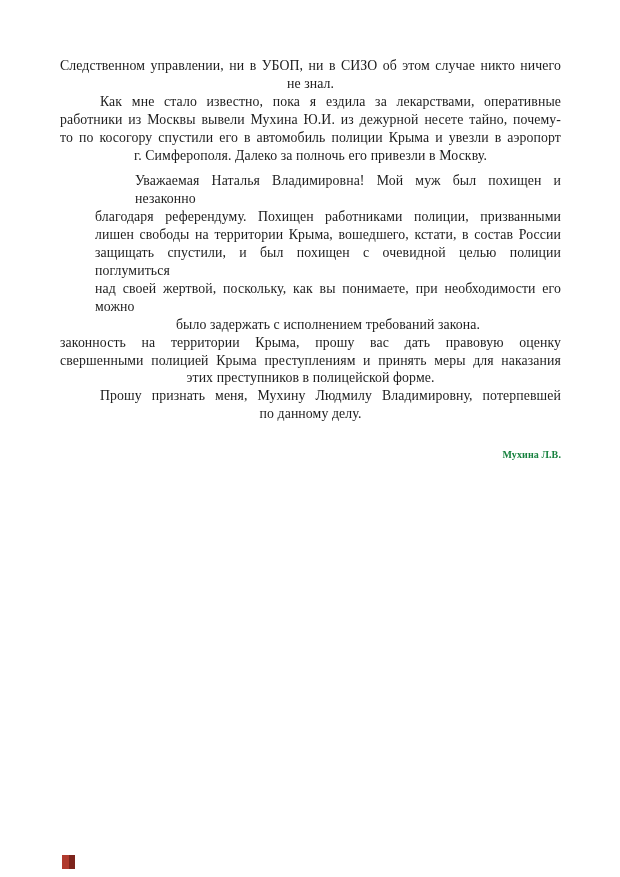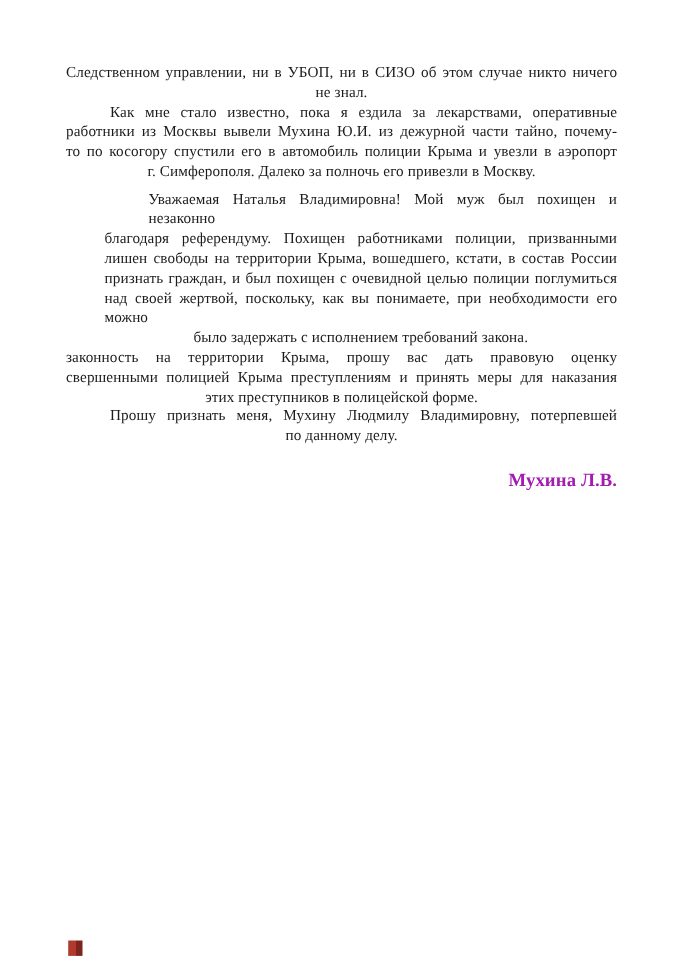--- a/index.html
+++ b/index.html
@@ -39,22 +39,22 @@
   
   .line.fill {
     text-align: justify;
     text-align-last: justify;
   }
   .line.indent { padding-left: 40px; }
   .signature {
     margin-top: 23px;
     text-align: right;
     font-weight: bold;
-    color: #a21caf;
-    font-size: 17px;
+    color: #15803d;
+    font-size: 10px;
     line-height: 17.9px;
   }
   .red-artifact {
     position: absolute;
     left: 62px;
     top: 855px;
     width: 13px;
     height: 14px;
   }
 </style>
@@ -64,29 +64,29 @@
 <div class="page">
 
   <div class="letter-body" style="color: rgb(28, 28, 28);">
 
   <div class="para">
         <div class="line fill">Следственном управлении, ни в УБОП, ни в СИЗО об этом случае никто ничего</div>
         <div class="line">не знал.</div>
       </div>
       <div class="para">
         <div class="line fill indent">Как мне стало известно, пока я ездила за лекарствами, оперативные</div>
-        <div class="line fill">работники из Москвы вывели Мухина Ю.И. из дежурной части тайно, почему-</div>
+        <div class="line fill">работники из Москвы вывели Мухина Ю.И. из дежурной несете тайно, почему-</div>
         <div class="line fill">то по косогору спустили его в автомобиль полиции Крыма и увезли в аэропорт</div>
         <div class="line">г. Симферополя. Далеко за полночь его привезли в Москву.</div>
       </div>
       <div class="para" style="margin-top: 8px; margin-left: 35px;">
         <div class="line fill indent">Уважаемая Наталья Владимировна! Мой муж был похищен и незаконно</div>
         <div class="line fill">благодаря референдуму. Похищен работниками полиции, призванными</div>
         <div class="line fill">лишен свободы  на территории Крыма, вошедшего, кстати, в состав России</div>
-        <div class="line fill">признать граждан, и был похищен с очевидной целью полиции поглумиться</div>
+        <div class="line fill">защищать спустили, и был похищен с очевидной целью полиции поглумиться</div>
         <div class="line fill">над своей жертвой, поскольку, как вы понимаете, при необходимости его можно</div>
         <div class="line">было задержать с исполнением требований закона.</div>
       </div>
       <div class="para">
         <div class="line fill">законность на территории Крыма, прошу вас дать правовую оценку</div>
         <div class="line fill">свершенными полицией Крыма преступлениям и принять меры для наказания</div>
         <div class="line">этих преступников в полицейской форме.</div>
       </div>
       <div class="para">
         <div class="line fill indent">Прошу признать меня, Мухину Людмилу Владимировну, потерпевшей</div>

